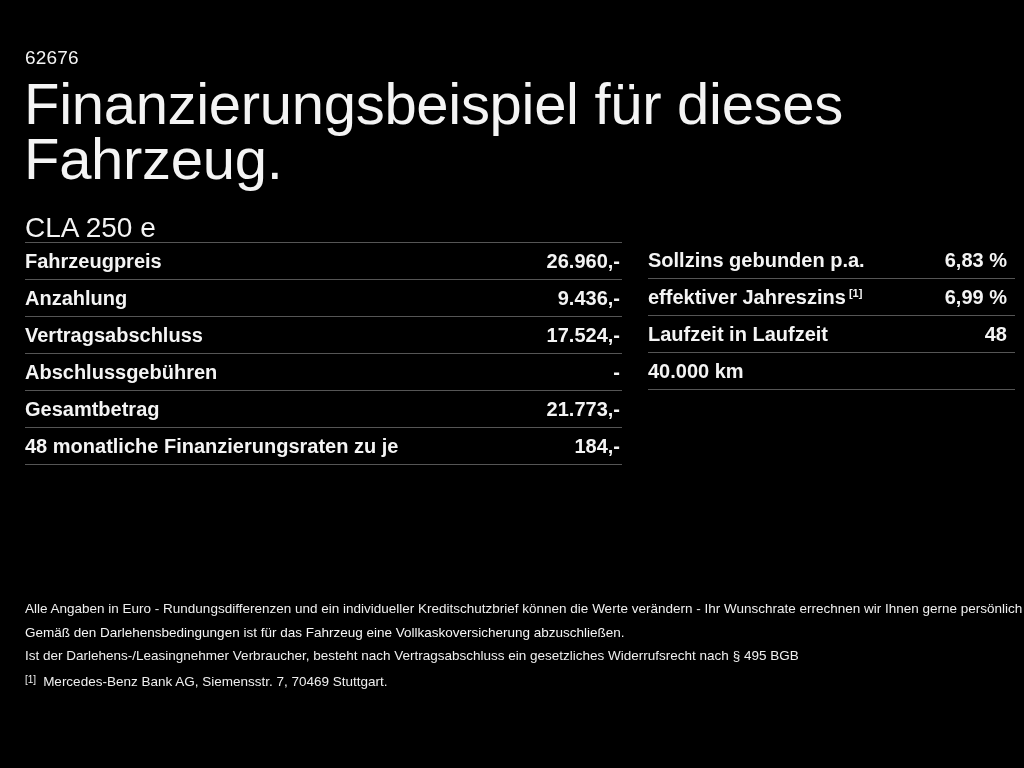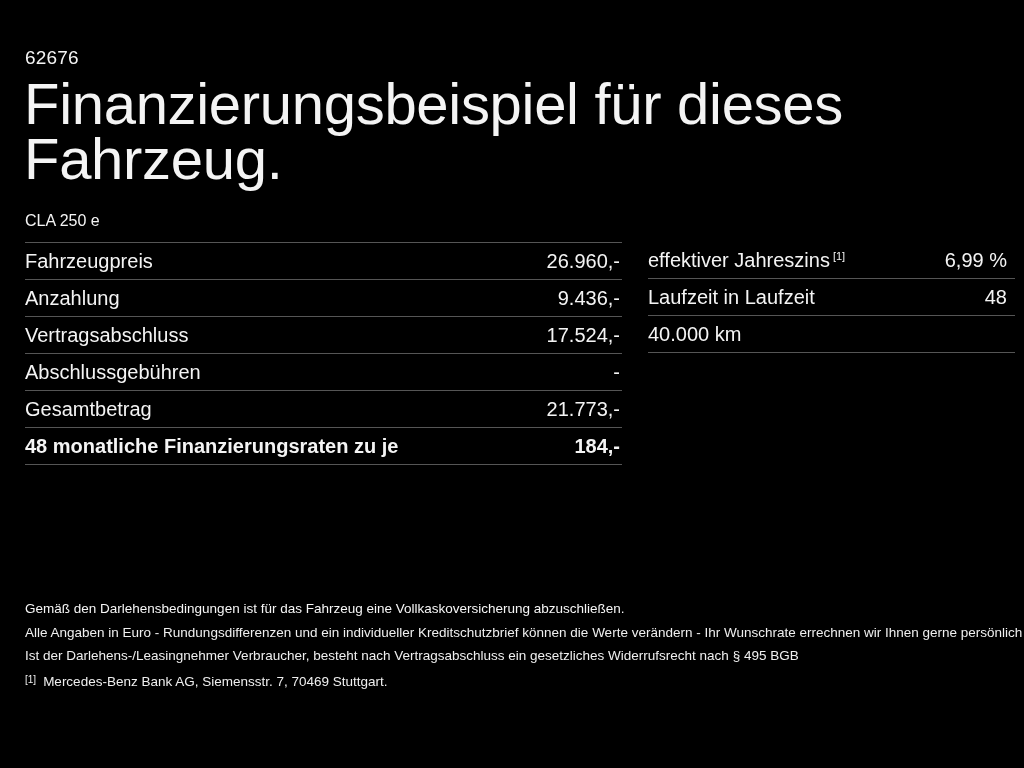--- a/index.html
+++ b/index.html
@@ -20,30 +20,30 @@
     position: absolute; left: 25px; top: 47px;
     font-size: 19px; font-weight: 400; letter-spacing: 0.2px;
   }
   .page-title {
     position: absolute; left: 24px; top: 76px;
     font-size: 58px; line-height: 55px; font-weight: 400;
     letter-spacing: -0.3px;
   }
   .model-name {
     position: absolute; left: 25px; top: 212px;
-    font-size: 16px; font-weight: 400;
+    font-size: 28px; font-weight: 400;
   }
   .fin-table { position: absolute; top: 242px; }
   .fin-table.left  { left: 25px;  width: 597px; border-top: 1px solid #555; }
   .fin-table.right { left: 648px; width: 367px; }
   .fin-row {
     height: 37px;
     display: flex; align-items: center; justify-content: space-between;
     border-bottom: 1px solid #555;
-    font-size: 20px; font-weight: 400;
+    font-size: 20px; font-weight: 700;
   }
   .fin-row .cell-label { white-space: nowrap; }
   .fin-row .cell-value { white-space: nowrap; text-align: right; padding-right: 2px; }
   .fin-table.right .cell-value { padding-right: 8px; }
   .fin-row.bold { font-weight: 700; gap: 12px; }
   .sup-ref {
     font-size: 11px;
     vertical-align: 7px;
     margin-left: 3px;
     letter-spacing: 0;
@@ -96,32 +96,36 @@
       <span class="cell-value">21.773,-</span>
     </div>
     <div class="fin-row bold">
       <span class="cell-label">48 monatliche Finanzierungsraten zu je</span>
       <span class="cell-value">184,-</span>
     </div>
   </div>
 
   <div class="fin-table right">
     <div class="fin-row">
+      <span class="cell-label">Sollzins gebunden p.a.</span>
+      <span class="cell-value">6,83 %</span>
+    </div>
+    <div class="fin-row">
       <span class="cell-label"><span>effektiver Jahreszins</span><sup class="sup-ref">[1]</sup></span>
       <span class="cell-value">6,99 %</span>
     </div>
     <div class="fin-row">
       <span class="cell-label">Laufzeit in Laufzeit</span>
       <span class="cell-value">48</span>
     </div>
     <div class="fin-row">
       <span class="cell-value">40.000 km</span>
     </div>
   </div>
 
   <div class="notes">
+    <div class="note-line">Alle Angaben in Euro - Rundungsdifferenzen und ein individueller Kreditschutzbrief können die Werte verändern - Ihr Wunschrate errechnen wir Ihnen gerne persönlich</div>
     <div class="note-line note-bold">Gemäß den Darlehensbedingungen ist für das Fahrzeug eine Vollkaskoversicherung abzuschließen.</div>
-    <div class="note-line">Alle Angaben in Euro - Rundungsdifferenzen und ein individueller Kreditschutzbrief können die Werte verändern - Ihr Wunschrate errechnen wir Ihnen gerne persönlich</div>
     <div class="note-line">Ist der Darlehens-/Leasingnehmer Verbraucher, besteht nach Vertragsabschluss ein gesetzliches Widerrufsrecht nach § 495 BGB</div>
     <div class="note-footnote"><span class="footnote-marker">[1]</span><span>Mercedes-Benz Bank AG, Siemensstr. 7, 70469 Stuttgart.</span></div>
   </div>
 
 </div>
 
 </body></html>

